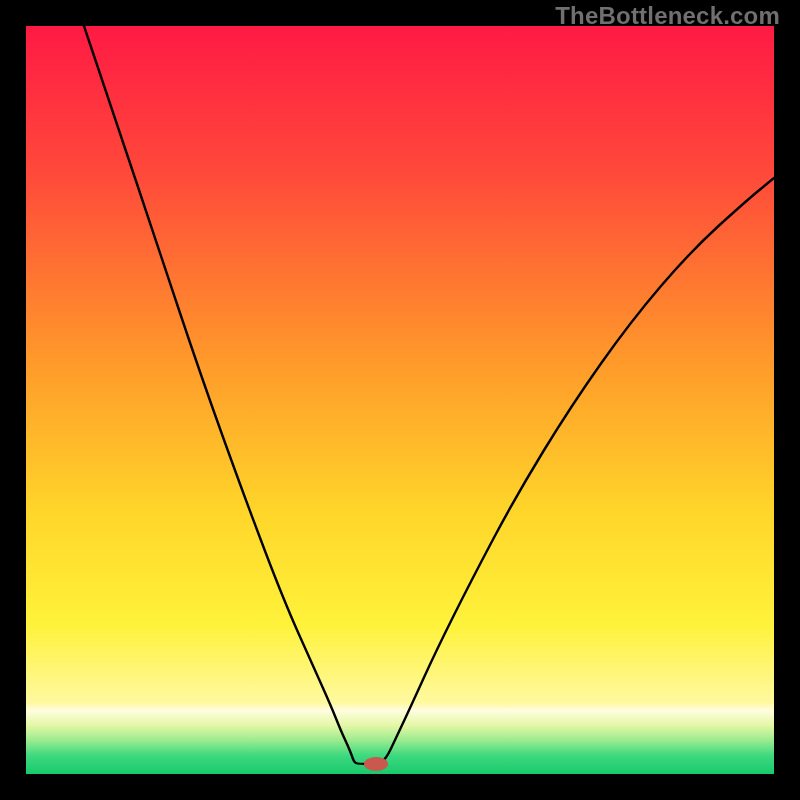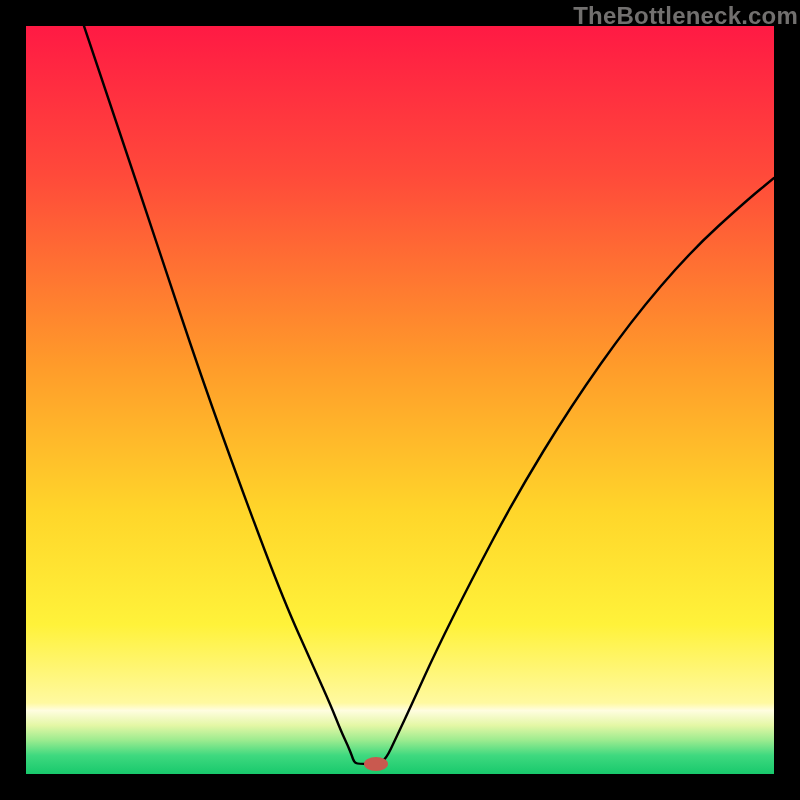--- a/index.html
+++ b/index.html
@@ -14,21 +14,21 @@
     position: absolute;
     left: 26px;
     top: 26px;
     width: 748px;
     height: 748px;
     background: #000;
   }
   .watermark {
     position: absolute;
     top: 2px;
-    right: 2px;
+    right: 20px;
     font-family: Arial, Helvetica, sans-serif;
     font-size: 24px;
     font-weight: 600;
     color: #72706f;
     letter-spacing: 0.2px;
     z-index: 5;
     user-select: none;
   }
   svg { display: block; }
 </style>

